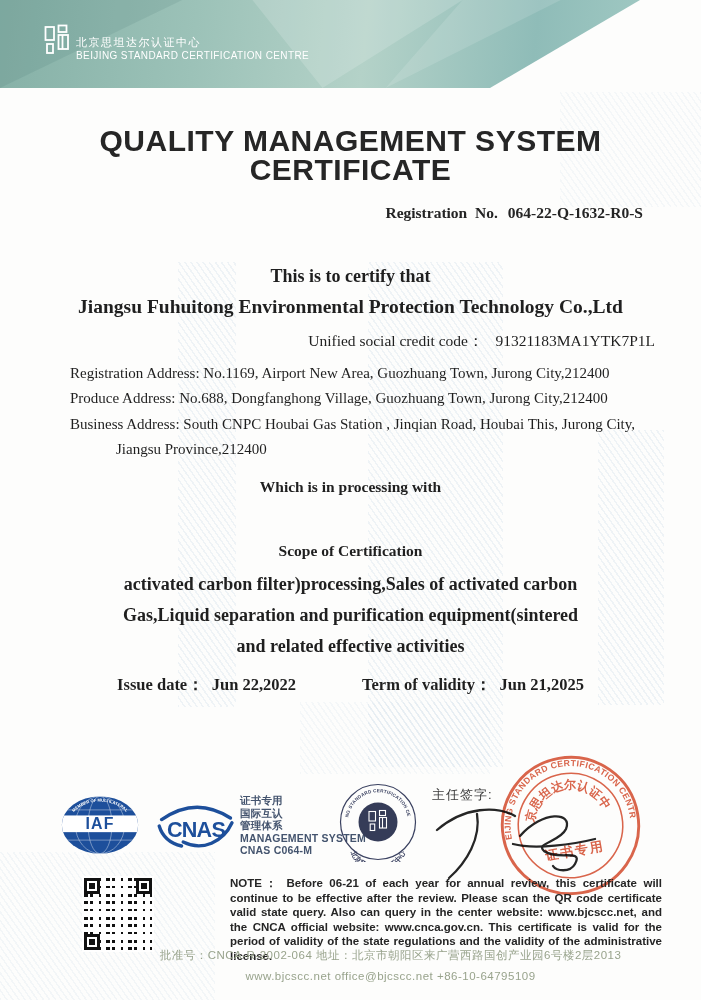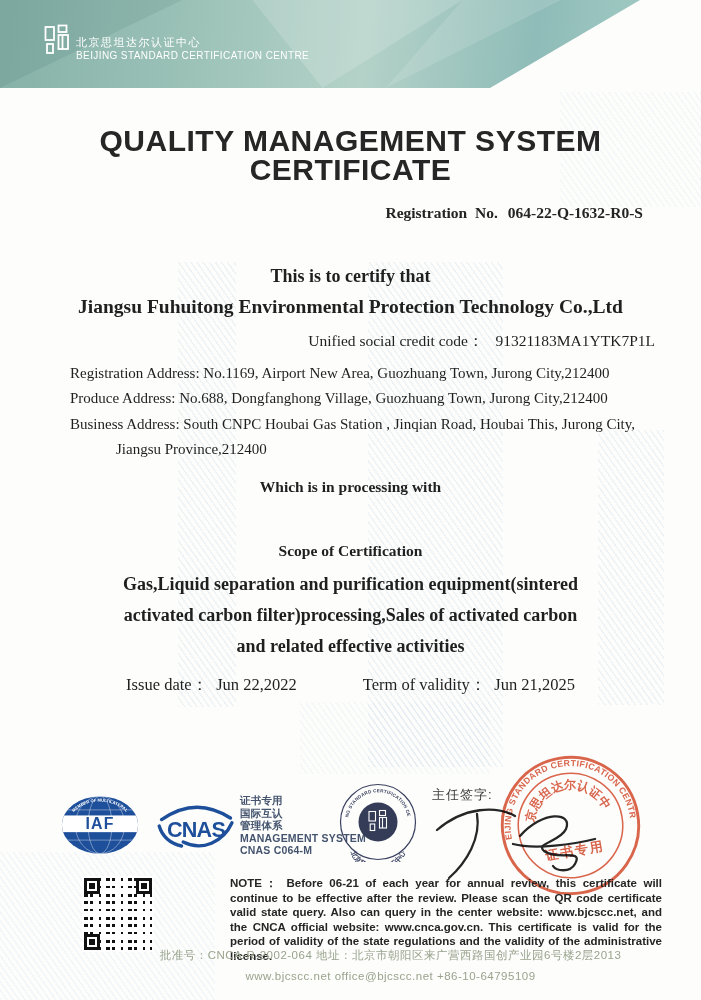--- a/index.html
+++ b/index.html
@@ -32,21 +32,21 @@
   .company{position:absolute;left:0;top:296px;width:701px;text-align:center;font-weight:700;font-size:19.5px;}
   .credit{position:absolute;right:46px;top:331px;font-size:15.5px;}
   .credit .gap{display:inline-block;width:12px;}
   .addresses{position:absolute;left:70px;top:361px;font-size:15px;line-height:25.3px;width:600px;}
   .addr-cont{padding-left:46px;}
   .conf-intro{position:absolute;left:0;top:478px;width:701px;text-align:center;font-weight:700;font-size:15.5px;}
   .standard{position:absolute;left:0;top:499px;width:701px;text-align:center;
             font-family:"Liberation Sans",sans-serif;font-weight:900;font-size:25px;color:#262626;}
   .scope-title{position:absolute;left:0;top:542px;width:701px;text-align:center;font-weight:700;font-size:15.5px;}
   .scope{position:absolute;left:0;top:569px;width:701px;text-align:center;font-weight:700;font-size:18px;line-height:31px;}
-  .dates{position:absolute;left:0;top:674px;width:701px;text-align:center;font-size:16.5px;}
+  .dates{position:absolute;left:0;top:674px;width:701px;text-align:center;font-size:16.5px;font-weight:bold;}
   .dates .gap{display:inline-block;width:58px;}
   .dates .vgap{display:inline-block;width:8px;}
 
   
   .cnas-block{position:absolute;left:240px;top:794px;font-family:"Liberation Sans",sans-serif;
               color:#44546e;font-size:10.5px;line-height:12.6px;font-weight:600;letter-spacing:.2px;}
   .sig-label{position:absolute;left:432px;top:786px;font-family:"Liberation Sans",sans-serif;
              font-size:13px;color:#3a3a3a;letter-spacing:1px;}
 
   
@@ -120,22 +120,22 @@
   <div class="addresses">
     <div>Registration Address: No.1169, Airport New Area, Guozhuang Town, Jurong City,212400</div>
     <div>Produce Address: No.688, Dongfanghong Village, Guozhuang Town, Jurong City,212400</div>
     <div>Business Address: South CNPC Houbai Gas Station , Jinqian Road, Houbai This, Jurong City,</div>
     <div class="addr-cont">Jiangsu Province,212400</div>
   </div>
 
   <div class="conf-intro">Which is in processing with</div>
   <div class="scope-title">Scope of Certification</div>
   <div class="scope">
+    <div>activated carbon filter)processing,Sales of activated carbon</div>
     <div>Gas,Liquid separation and purification equipment(sintered</div>
-    <div>activated carbon filter)processing,Sales of activated carbon</div>
     <div>and related effective activities</div>
   </div>
 
   <div class="dates">
     <span>Issue date：</span><span class="vgap"></span><span>Jun 22,2022</span>
     <span class="gap"></span>
     <span>Term of validity：</span><span class="vgap"></span><span>Jun 21,2025</span>
   </div>
 
   <svg class="abs" style="left:60px;top:794px;" width="80" height="62" viewBox="0 0 100 78">

